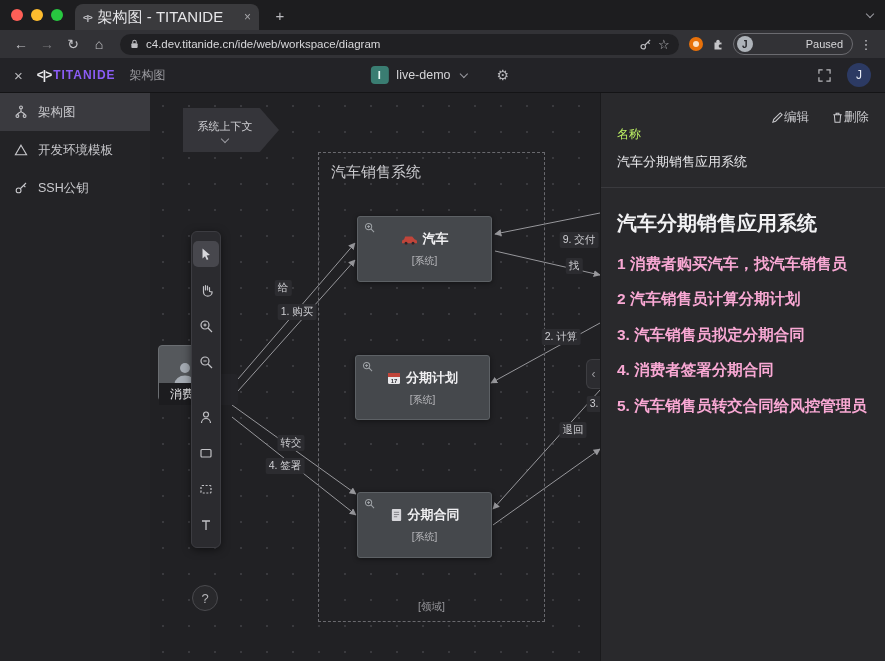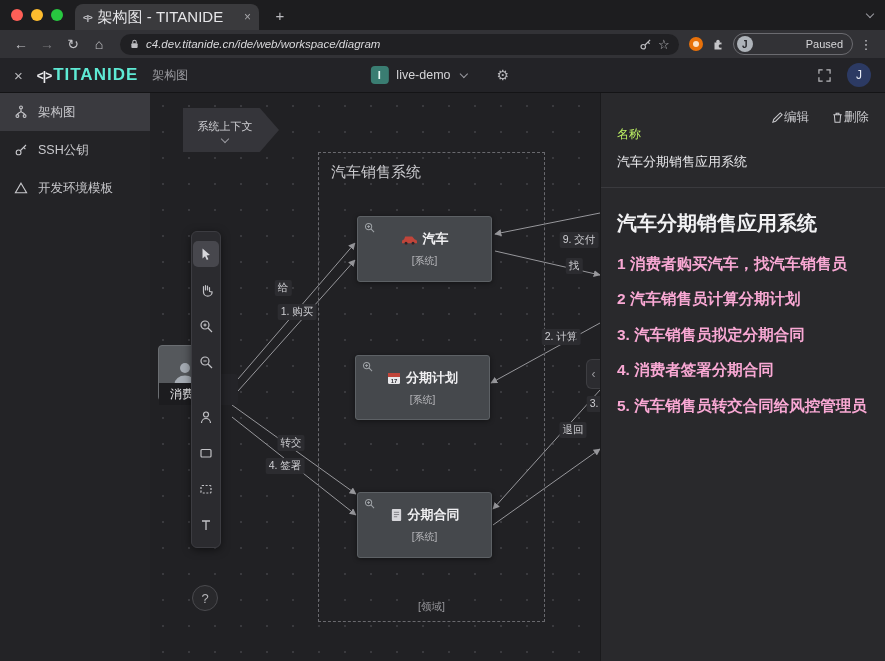--- a/index.html
+++ b/index.html
@@ -17,37 +17,37 @@
   .tab-title { font-size:15px; color:#e6e6e9; white-space:nowrap; overflow:hidden; flex:1; }
   .tab-close { font-size:12px; color:#a7a7ab; cursor:default; }
   .newtab { color:#bdbdc1; font-size:15px; margin-left:10px; width:22px; text-align:center; }
   .chev { display:inline-block; width:6px; height:6px; border-right:1.5px solid #9a9aa0; border-bottom:1.5px solid #9a9aa0; transform:rotate(45deg); }
   .tab-overflow { position:absolute; right:12px; top:11px; }
 
   
   .addressbar { height:28px; background:#323236; display:flex; align-items:center; padding:0 10px; gap:4px; flex:0 0 28px; }
   .navic { color:#c3c3c7; font-size:14px; width:22px; text-align:center; line-height:22px; }
   .navic.dim { color:#77777b; }
-  .urlpill { flex:1; height:21px; background:#202023; border-radius:11px; display:flex; align-items:center; padding:0 9px; gap:6px; margin:8px 6px;font-style:italic; }
+  .urlpill { flex:1; height:21px; background:#202023; border-radius:11px; display:flex; align-items:center; padding:0 9px; gap:6px; margin:8px 6px; }
   .urltext { font-size:11.5px; color:#d8d8db; flex:1; white-space:nowrap; overflow:hidden; }
   .pillic { display:flex; align-items:center; }
   .star { color:#bcbcc0; font-size:13px; }
   .ext-orange { width:14px; height:14px; border-radius:50%; background:#e8710a; position:relative; }
   .ext-orange:after { content:""; position:absolute; left:4px; top:4px; width:6px; height:6px; border-radius:50%; background:#fbe2c8; }
   .profile-chip { display:flex; align-items:center; gap:5px; border:1px solid #6b6b70; border-radius:12px; height:22px; padding:0 9px 0 3px; margin-left:4px; }
   .pc-avatar { width:16px; height:16px; border-radius:50%; background:#aeb3b9; color:#26262a; font-size:10px; font-weight:bold; display:flex; align-items:center; justify-content:center; }
   .pc-label { font-size:11px; color:#d6d6d9;margin-left:48px; }
   .kebab { color:#c3c3c7; font-size:13px; width:18px; text-align:center; }
 
   
   .appheader { height:35px; background:#232327; border-bottom:1px solid #141416; display:flex; align-items:center; padding:0 14px; position:relative; flex:0 0 35px; }
   .app-close { color:#b9b9bd; font-size:15px; margin-right:14px; }
   .logo { display:flex; align-items:baseline; gap:2px; }
   .logo-mark { color:#ececef; font-size:12px; font-weight:bold; letter-spacing:-1px; }
-  .logo-text { color:#5eead4; font-size:17px; font-weight:bold; letter-spacing:1px; }
+  .logo-text { color:#8b5cf6; font-size:12px; font-weight:bold; letter-spacing:1px; }
   .page-label { color:#9a9a9f; font-size:12px; margin-left:14px; }
   .env-group { position:absolute; left:50%; transform:translateX(-52%); display:flex; align-items:center; gap:8px; }
   .env-badge { width:18px; height:18px; border-radius:4px; background:#3a7d72; color:#eafaf6; font-size:11px; font-weight:bold; display:flex; align-items:center; justify-content:center; }
   .env-name { color:#d5d5d8; font-size:12.5px; }
   .env-chev { margin-left:2px; margin-top:-3px; }
   .gear { color:#b5b5b9; font-size:14px; margin-left:22px; }
   .hdr-right { margin-left:auto; display:flex; align-items:center; gap:16px; }
   .hdr-avatar { width:24px; height:24px; border-radius:50%; background:#2c3a63; color:#e8ecf5; font-size:12px; display:flex; align-items:center; justify-content:center; }
 
   
@@ -194,30 +194,30 @@
         <svg class="icon" width="14" height="14" viewBox="0 0 14 14">
             <circle cx="7" cy="2.4" r="1.4" fill="none" stroke="#c9c9cd" stroke-width="1.1"></circle>
             <circle cx="3.4" cy="11" r="1.4" fill="none" stroke="#c9c9cd" stroke-width="1.1"></circle>
             <circle cx="10.6" cy="11" r="1.4" fill="none" stroke="#c9c9cd" stroke-width="1.1"></circle>
             <path d="M7 3.8 V6 M7 6 C7 8 3.4 7.6 3.4 9.6 M7 6 C7 8 10.6 7.6 10.6 9.6" fill="none" stroke="#c9c9cd" stroke-width="1.1"></path>
           </svg>
         <span>架构图</span>
       </div>
       <div class="side-item">
         <svg class="icon" width="14" height="14" viewBox="0 0 14 14">
+            <path d="M7 2.2 L12.6 11.8 H1.4 Z" fill="none" stroke="#c9c9cd" stroke-width="1.1"></path>
+          </svg>
+        <span>开发环境模板</span>
+      </div>
+      <div class="side-item">
+        <svg class="icon" width="14" height="14" viewBox="0 0 14 14">
             <circle cx="4.6" cy="9.4" r="2.4" fill="none" stroke="#c9c9cd" stroke-width="1.1"></circle>
             <path d="M6.5 7.5 L12 2 M9.6 4.4 l1.8 1.8" fill="none" stroke="#c9c9cd" stroke-width="1.1"></path>
           </svg>
         <span>SSH公钥</span>
-      </div>
-      <div class="side-item">
-        <svg class="icon" width="14" height="14" viewBox="0 0 14 14">
-            <path d="M7 2.2 L12.6 11.8 H1.4 Z" fill="none" stroke="#c9c9cd" stroke-width="1.1"></path>
-          </svg>
-        <span>开发环境模板</span>
       </div>
     </div>
 
     <div class="canvas">
 
       <svg class="edges" width="450" height="568" viewBox="0 0 450 568">
         <defs>
           <marker id="arrow" viewBox="0 0 10 10" refX="9" refY="5" markerWidth="7" markerHeight="7" orient="auto-start-reverse">
             <path d="M0,0 L10,5 L0,10 z" fill="#97979b"></path>
           </marker>

